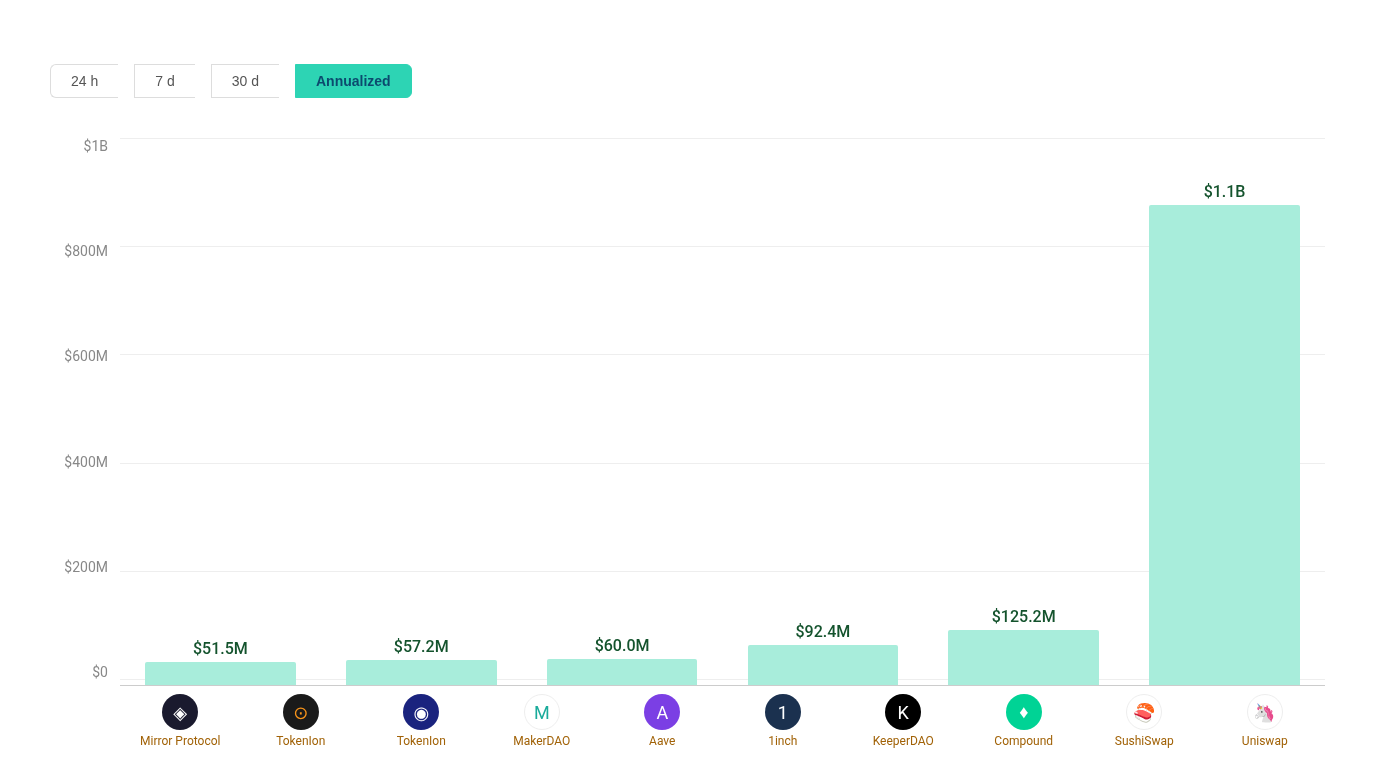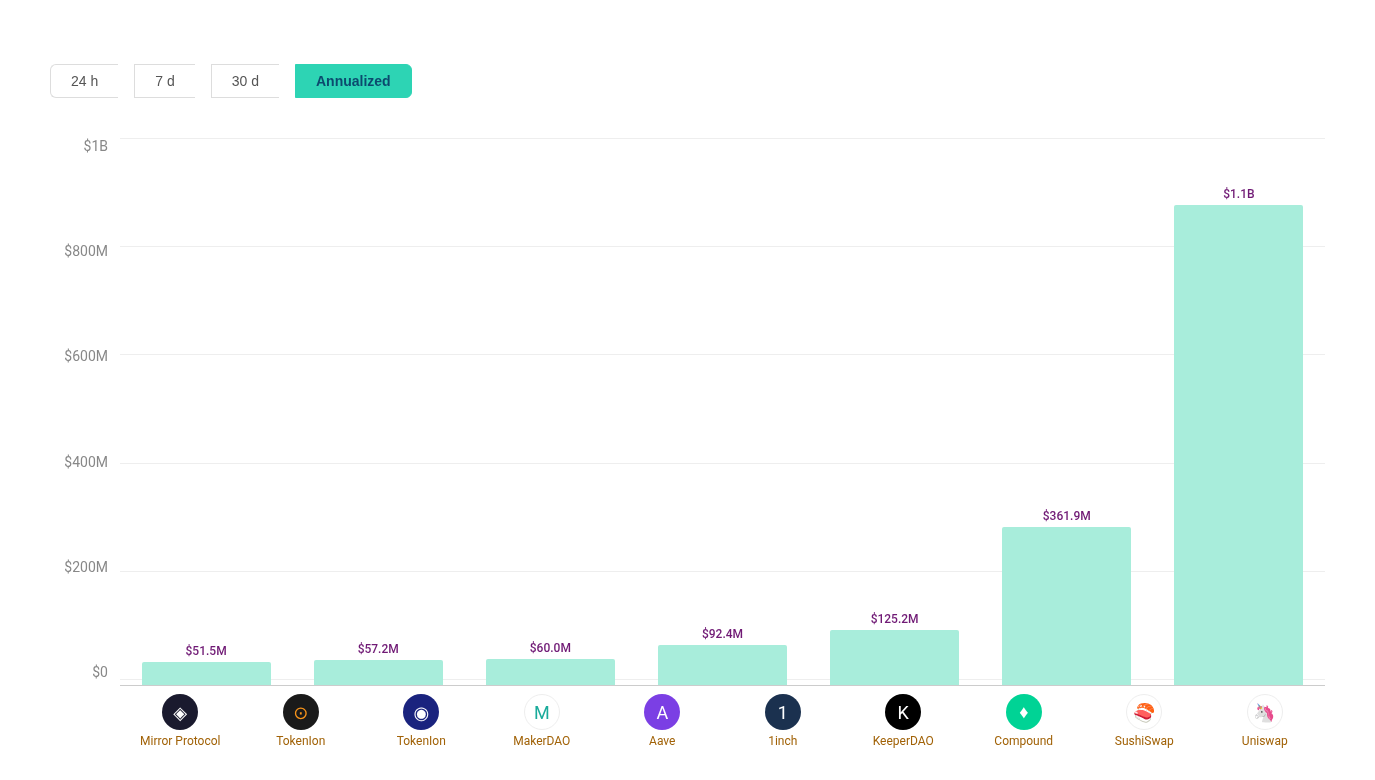--- a/index.html
+++ b/index.html
@@ -110,22 +110,22 @@
     .bar-group {
       flex: 1;
       display: flex;
       flex-direction: column;
       align-items: center;
       height: 100%;
       justify-content: flex-end;
       position: relative;
     }
     .bar-value {
-      font-size: 12px;
-      color: #701a75;
+      font-size: 16px;
+      color: #14532d;
       margin-bottom: 4px;
       white-space: nowrap;
       font-weight: 500;
     }
     .bar {
       background: #a8eddb;
       width: 75%;
       border-radius: 2px 2px 0 0;
       min-height: 2px;
     }
@@ -214,24 +214,20 @@
           </div>
           <div class="bar-group">
             <div class="bar-value">$92.4M</div>
             <div class="bar" style="height: 40px;"></div>
           </div>
           <div class="bar-group">
             <div class="bar-value">$125.2M</div>
             <div class="bar" style="height: 55px;"></div>
           </div>
           <div class="bar-group">
-            <div class="bar-value">$361.9M</div>
-            <div class="bar" style="height: 158px;"></div>
-          </div>
-          <div class="bar-group">
             <div class="bar-value">$1.1B</div>
             <div class="bar" style="height: 480px;"></div>
           </div>
         </div>
       <div class="baseline"></div>
       <div class="x-axis">
 
       <div class="x-label-group">
             <div class="x-icon" style="background: rgb(26, 26, 46); color: rgb(255, 255, 255); border: none; font-size: 18px;">◈</div>
             <div class="x-label-text">Mirror Protocol</div>

